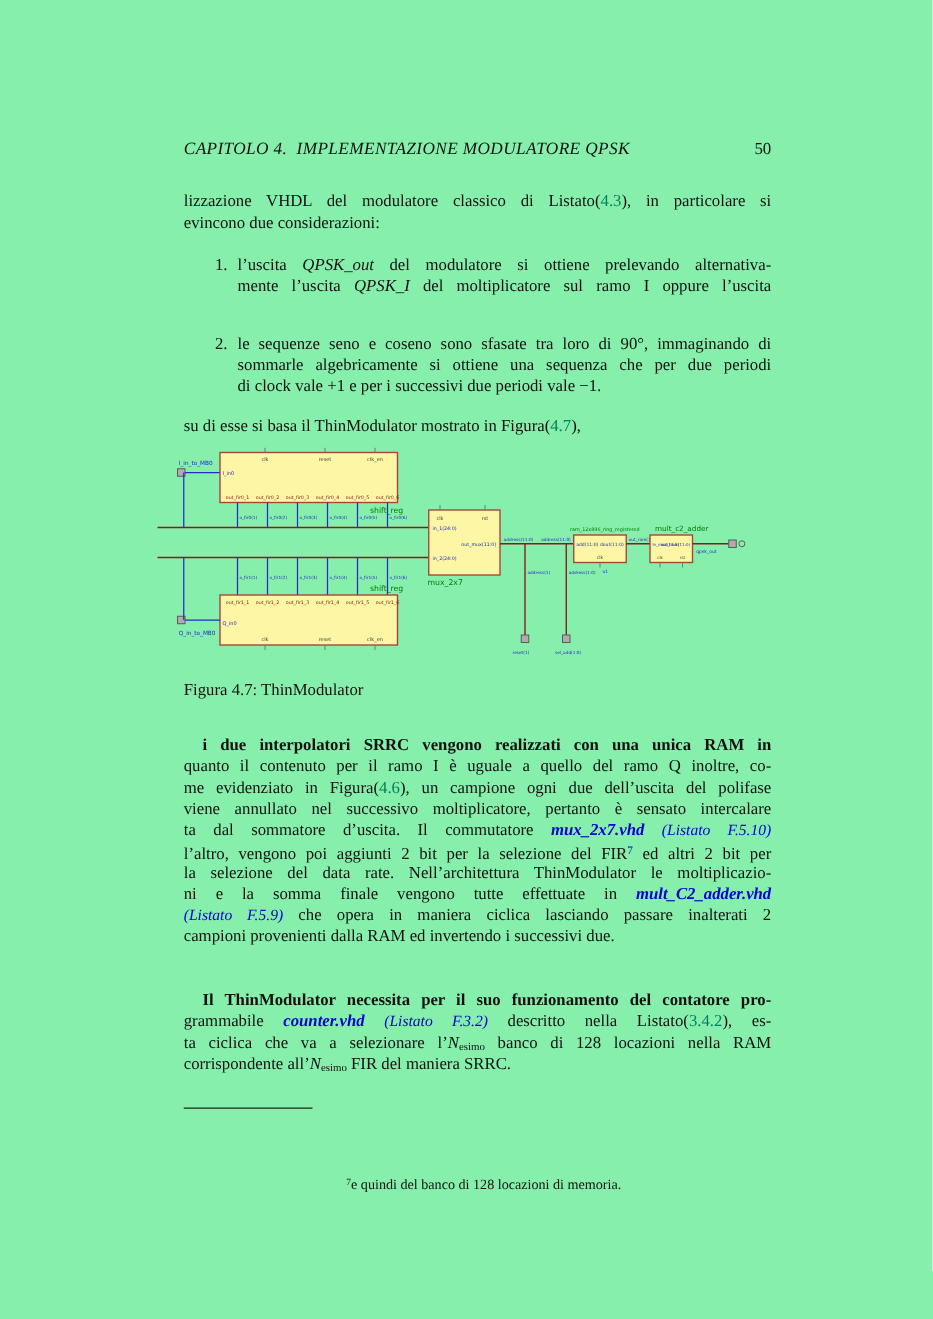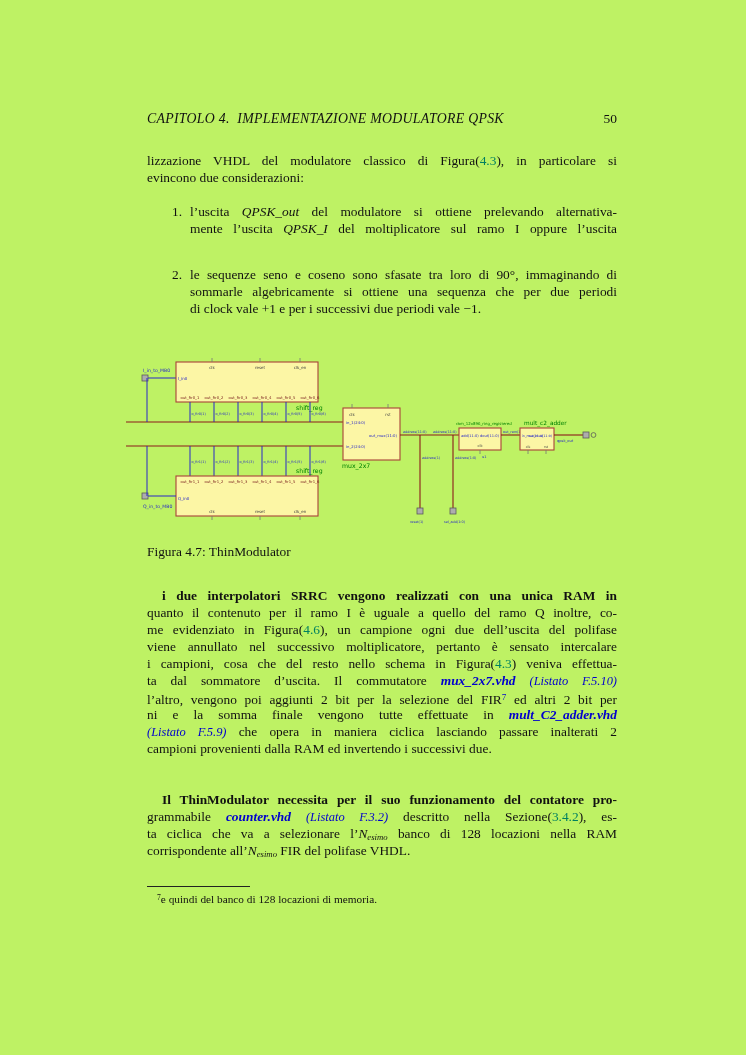--- a/index.html
+++ b/index.html
@@ -1,39 +1,39 @@
 <!DOCTYPE html>
 <html style="--link_green: #008060; --link_blue: #0000CD; --fig_green: #008000; --fig_blue: #2828C8; --wire_red: #8B1A1A; --block_fill: #FCF6A5; --block_stroke: #A8433A; --pad_fill: #ADADAD; --pad_stroke: #5A5A5A; --pin_dark: #7A2020;"><head>
 <meta charset="utf-8">
 <style>
   html,body{margin:0;padding:0;background:#ffffff;}
-  .page{position:relative;width:746px;height:1055px;background:#bef264;overflow:hidden;
+  .page{position:relative;width:746px;height:1055px;background:#86efac;overflow:hidden;
         font-family:"Liberation Serif",serif;color:#111;}
   .header{position:absolute;left:147px;top:111px;width:470px;display:flex;
           justify-content:space-between;align-items:baseline;}
   .header-title{font-style:italic;font-size:13.8px;white-space:pre;letter-spacing:.3px;}
   .header-page{font-size:13.5px;margin-left:16px;}
   .block{position:absolute;left:147px;width:470px;font-size:13.4px;}
   .tl{height:17px;line-height:17px;text-align:justify;text-align-last:justify;white-space:normal;}
   .tl-last{text-align-last:left;}
   .tl-ind{text-indent:15px;font-weight:bold;}
   .list-item{left:190px;width:427px;}
   .marker{position:absolute;left:-18px;top:0;height:17px;line-height:17px;font-size:13.4px;}
   .seg-n{}
   .seg-i{font-style:italic;}
   .seg-m{font-style:italic;}
   .seg-g{color:var(--link_green);margin-top:40px;}
   .seg-fb{color:var(--link_blue);font-weight:bold;font-style:italic;}
   .seg-fl{color:var(--link_blue);font-style:italic;font-size:.93em;}
   .seg-sup{color:var(--link_blue);font-size:.68em;vertical-align:.45em;}
-  .seg-sub{font-style:italic;font-size:.65em;vertical-align:-.25em;}
+  .seg-sub{font-size:.65em;vertical-align:-.25em;}
   .figure{position:absolute;left:120px;top:358px;width:508px;height:188px;}
   .caption{position:absolute;left:147px;top:544px;width:470px;text-align:left;font-size:13.4px;}
   .fnrule{position:absolute;left:147px;top:886px;width:103px;height:1px;background:#222;}
-  .footnote{position:absolute;left:147px;top:890px;width:470px;font-size:11.3px;line-height:15px;padding-left:10px;box-sizing:border-box;}
+  .footnote{position:absolute;left:147px;top:938px;width:470px;font-size:11.3px;line-height:15px;padding-left:10px;box-sizing:border-box;text-align:center;}
   .fn-sup{font-size:.68em;vertical-align:.45em;}
   
   svg{font-family:"DejaVu Sans",sans-serif;}
   .blk{fill:var(--block_fill);stroke:var(--block_stroke);stroke-width:1.1;}
   .pad{fill:var(--pad_fill);stroke:var(--pad_stroke);stroke-width:.8;}
   .ring{fill:none;stroke:var(--pad_stroke);stroke-width:.8;}
   .w-red{stroke:var(--wire_red);stroke-width:1.1;fill:none;}
   .w-blue{stroke:var(--fig_blue);stroke-width:1;fill:none;}
   .w-gray{stroke:#777;stroke-width:.8;fill:none;}
   .t-blue{fill:var(--fig_blue);}
@@ -45,41 +45,44 @@
 <body>
 
 <div class="page">
 
   <div class="header">
     <span class="header-title">CAPITOLO 4.  IMPLEMENTAZIONE MODULATORE QPSK</span>
     <span class="header-page">50</span>
   </div>
 
   <div class="block" style="top:152px">
-      <div class="tl"><span class="seg-n">lizzazione VHDL del modulatore classico di Figura(</span><span class="seg-g">4.3</span><span class="seg-n">), in particolare si</span></div>
+      <div class="tl"><span class="seg-n">lizzazione VHDL del modulatore classico di Listato(</span><span class="seg-g">4.3</span><span class="seg-n">), in particolare si</span></div>
       <div class="tl tl-last"><span class="seg-n">evincono due considerazioni:</span></div>
     </div>
 
   <div class="block list-item" style="top:203px">
     <span class="marker">1.</span>
     <div>
         <div class="tl"><span class="seg-n">l’uscita </span><span class="seg-i">QPSK_out</span><span class="seg-n"> del modulatore si ottiene prelevando alternativa-</span></div>
         <div class="tl"><span class="seg-n">mente l’uscita </span><span class="seg-i">QPSK_I</span><span class="seg-n"> del moltiplicatore sul ramo I oppure l’uscita</span></div>
       </div>
   </div>
 
   <div class="block list-item" style="top:266px">
     <span class="marker">2.</span>
     <div>
         <div class="tl"><span class="seg-n">le sequenze seno e coseno sono sfasate tra loro di 90°, immaginando di</span></div>
         <div class="tl"><span class="seg-n">sommarle algebricamente si ottiene una sequenza che per due periodi</span></div>
         <div class="tl tl-last"><span class="seg-n">di clock vale +1 e per i successivi due periodi vale −1.</span></div>
       </div>
   </div>
 
+  <div class="block" style="top:332px">
+      <div class="tl tl-last"><span class="seg-n">su di esse si basa il ThinModulator mostrato in Figura(</span><span class="seg-g">4.7</span><span class="seg-n">),</span></div>
+    </div>
 
   <div class="figure">
     <svg viewBox="0 0 508 188" width="508" height="188">
 
       <line x1="6" y1="64" x2="223" y2="64" class="w-red"></line>
       <line x1="6" y1="88" x2="223" y2="88" class="w-red"></line>
 
       <text x="23" y="14" font-size="4.6" class="t-blue">I_in_to_MB0</text>
       <rect x="22" y="17" width="6" height="6" class="pad"></rect>
       <line x1="28" y1="20" x2="56" y2="20" class="w-blue"></line>
@@ -196,32 +199,32 @@
     </svg>
   </div>
 
   <div class="caption">Figura 4.7: ThinModulator</div>
 
   <div class="block" style="top:587px">
       <div class="tl tl-ind"><span class="seg-n">i due interpolatori SRRC vengono realizzati con una unica RAM in</span></div>
       <div class="tl"><span class="seg-n">quanto il contenuto per il ramo I è uguale a quello del ramo Q inoltre, co-</span></div>
       <div class="tl"><span class="seg-n">me evidenziato in Figura(</span><span class="seg-g">4.6</span><span class="seg-n">), un campione ogni due dell’uscita del polifase</span></div>
       <div class="tl"><span class="seg-n">viene annullato nel successivo moltiplicatore, pertanto è sensato intercalare</span></div>
-      <div class="tl"><span class="seg-n">i campioni, cosa che del resto nello schema in Figura(</span><span class="seg-g">4.3</span><span class="seg-n">) veniva effettua-</span></div>
       <div class="tl"><span class="seg-n">ta dal sommatore d’uscita. Il commutatore </span><span class="seg-fb">mux_2x7.vhd</span><span class="seg-n"> </span><span class="seg-fl">(Listato F.5.10)</span></div>
       <div class="tl"><span class="seg-n">l’altro, vengono poi aggiunti 2 bit per la selezione del FIR</span><span class="seg-sup">7</span><span class="seg-n"> ed altri 2 bit per</span></div>
+      <div class="tl"><span class="seg-n">la selezione del data rate. Nell’architettura ThinModulator le moltiplicazio-</span></div>
       <div class="tl"><span class="seg-n">ni e la somma finale vengono tutte effettuate in </span><span class="seg-fb">mult_C2_adder.vhd</span></div>
       <div class="tl"><span class="seg-fl">(Listato F.5.9)</span><span class="seg-n"> che opera in maniera ciclica lasciando passare inalterati 2</span></div>
       <div class="tl tl-last"><span class="seg-n">campioni provenienti dalla RAM ed invertendo i successivi due.</span></div>
     </div>
   <div class="block" style="top:791px">
       <div class="tl tl-ind"><span class="seg-n">Il ThinModulator necessita per il suo funzionamento del contatore pro-</span></div>
-      <div class="tl"><span class="seg-n">grammabile </span><span class="seg-fb">counter.vhd</span><span class="seg-n"> </span><span class="seg-fl">(Listato F.3.2)</span><span class="seg-n"> descritto nella Sezione(</span><span class="seg-g">3.4.2</span><span class="seg-n">), es-</span></div>
+      <div class="tl"><span class="seg-n">grammabile </span><span class="seg-fb">counter.vhd</span><span class="seg-n"> </span><span class="seg-fl">(Listato F.3.2)</span><span class="seg-n"> descritto nella Listato(</span><span class="seg-g">3.4.2</span><span class="seg-n">), es-</span></div>
       <div class="tl"><span class="seg-n">ta ciclica che va a selezionare l’</span><span class="seg-m">N</span><span class="seg-sub">esimo</span><span class="seg-n"> banco di 128 locazioni nella RAM</span></div>
-      <div class="tl tl-last"><span class="seg-n">corrispondente all’</span><span class="seg-m">N</span><span class="seg-sub">esimo</span><span class="seg-n"> FIR del polifase VHDL.</span></div>
+      <div class="tl tl-last"><span class="seg-n">corrispondente all’</span><span class="seg-m">N</span><span class="seg-sub">esimo</span><span class="seg-n"> FIR del maniera SRRC.</span></div>
     </div>
 
   <div class="fnrule"></div>
   <div class="footnote">
     <span class="fn-sup">7</span><span>e quindi del banco di 128 locazioni di memoria.</span>
   </div>
 
 </div>
 
 </body></html>

